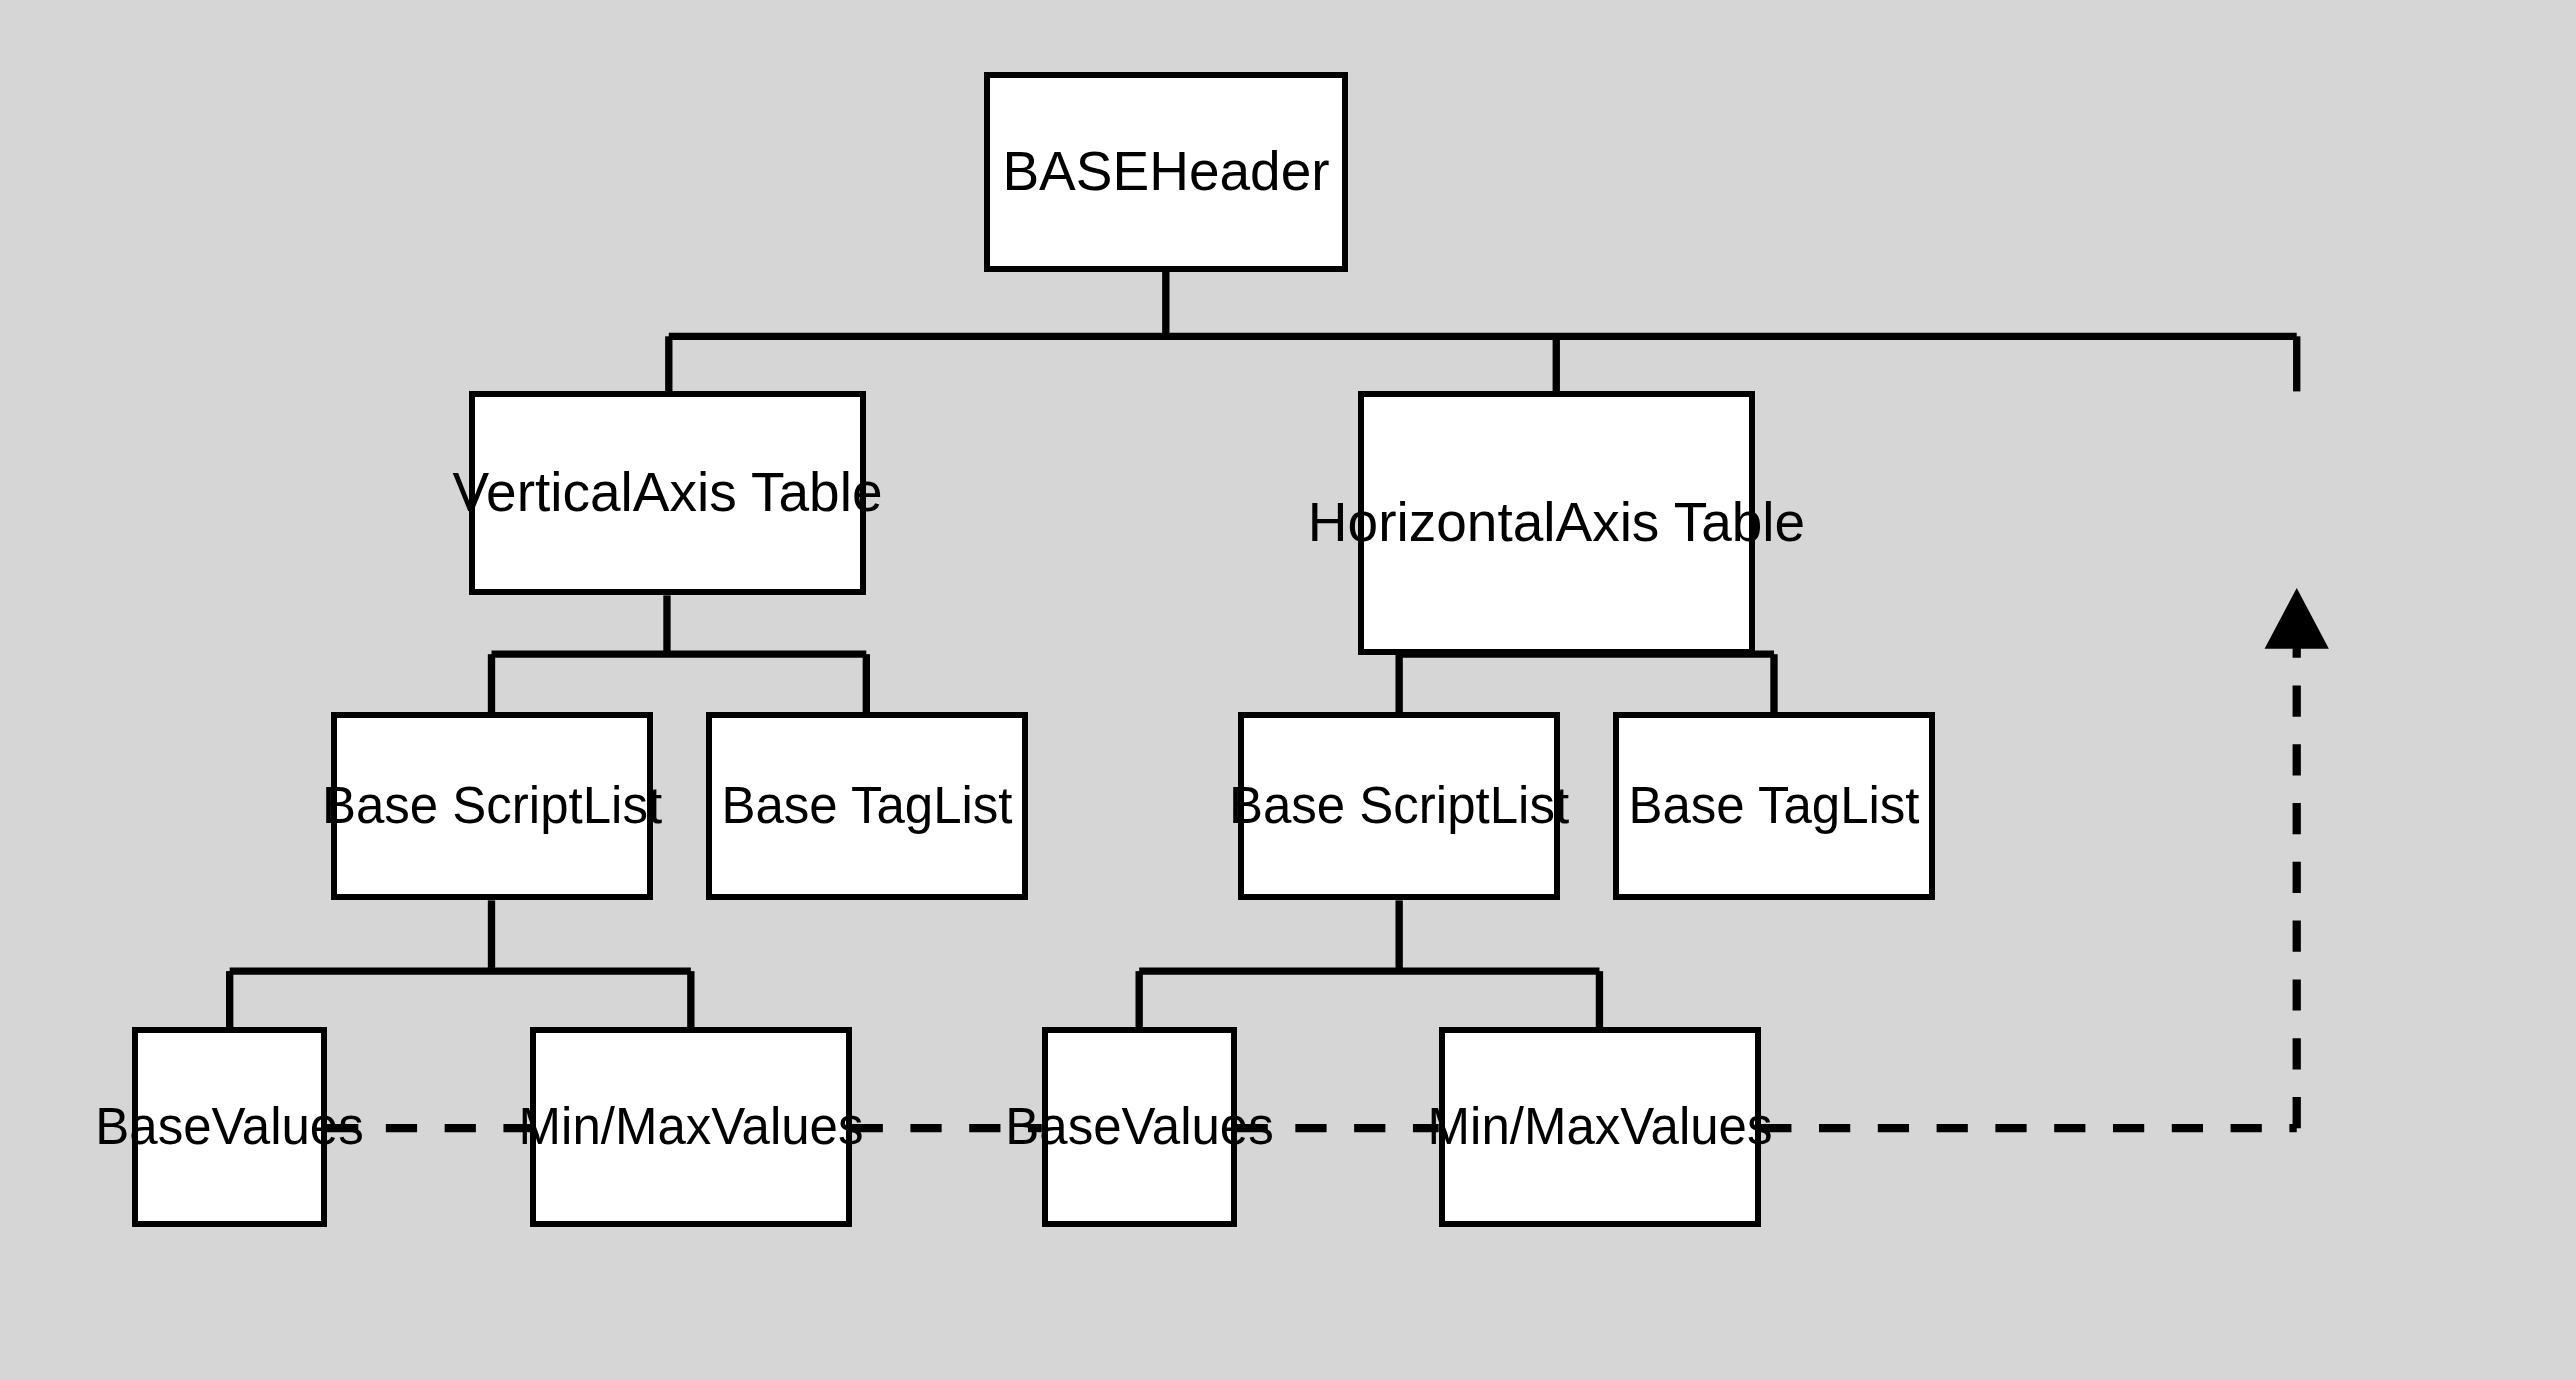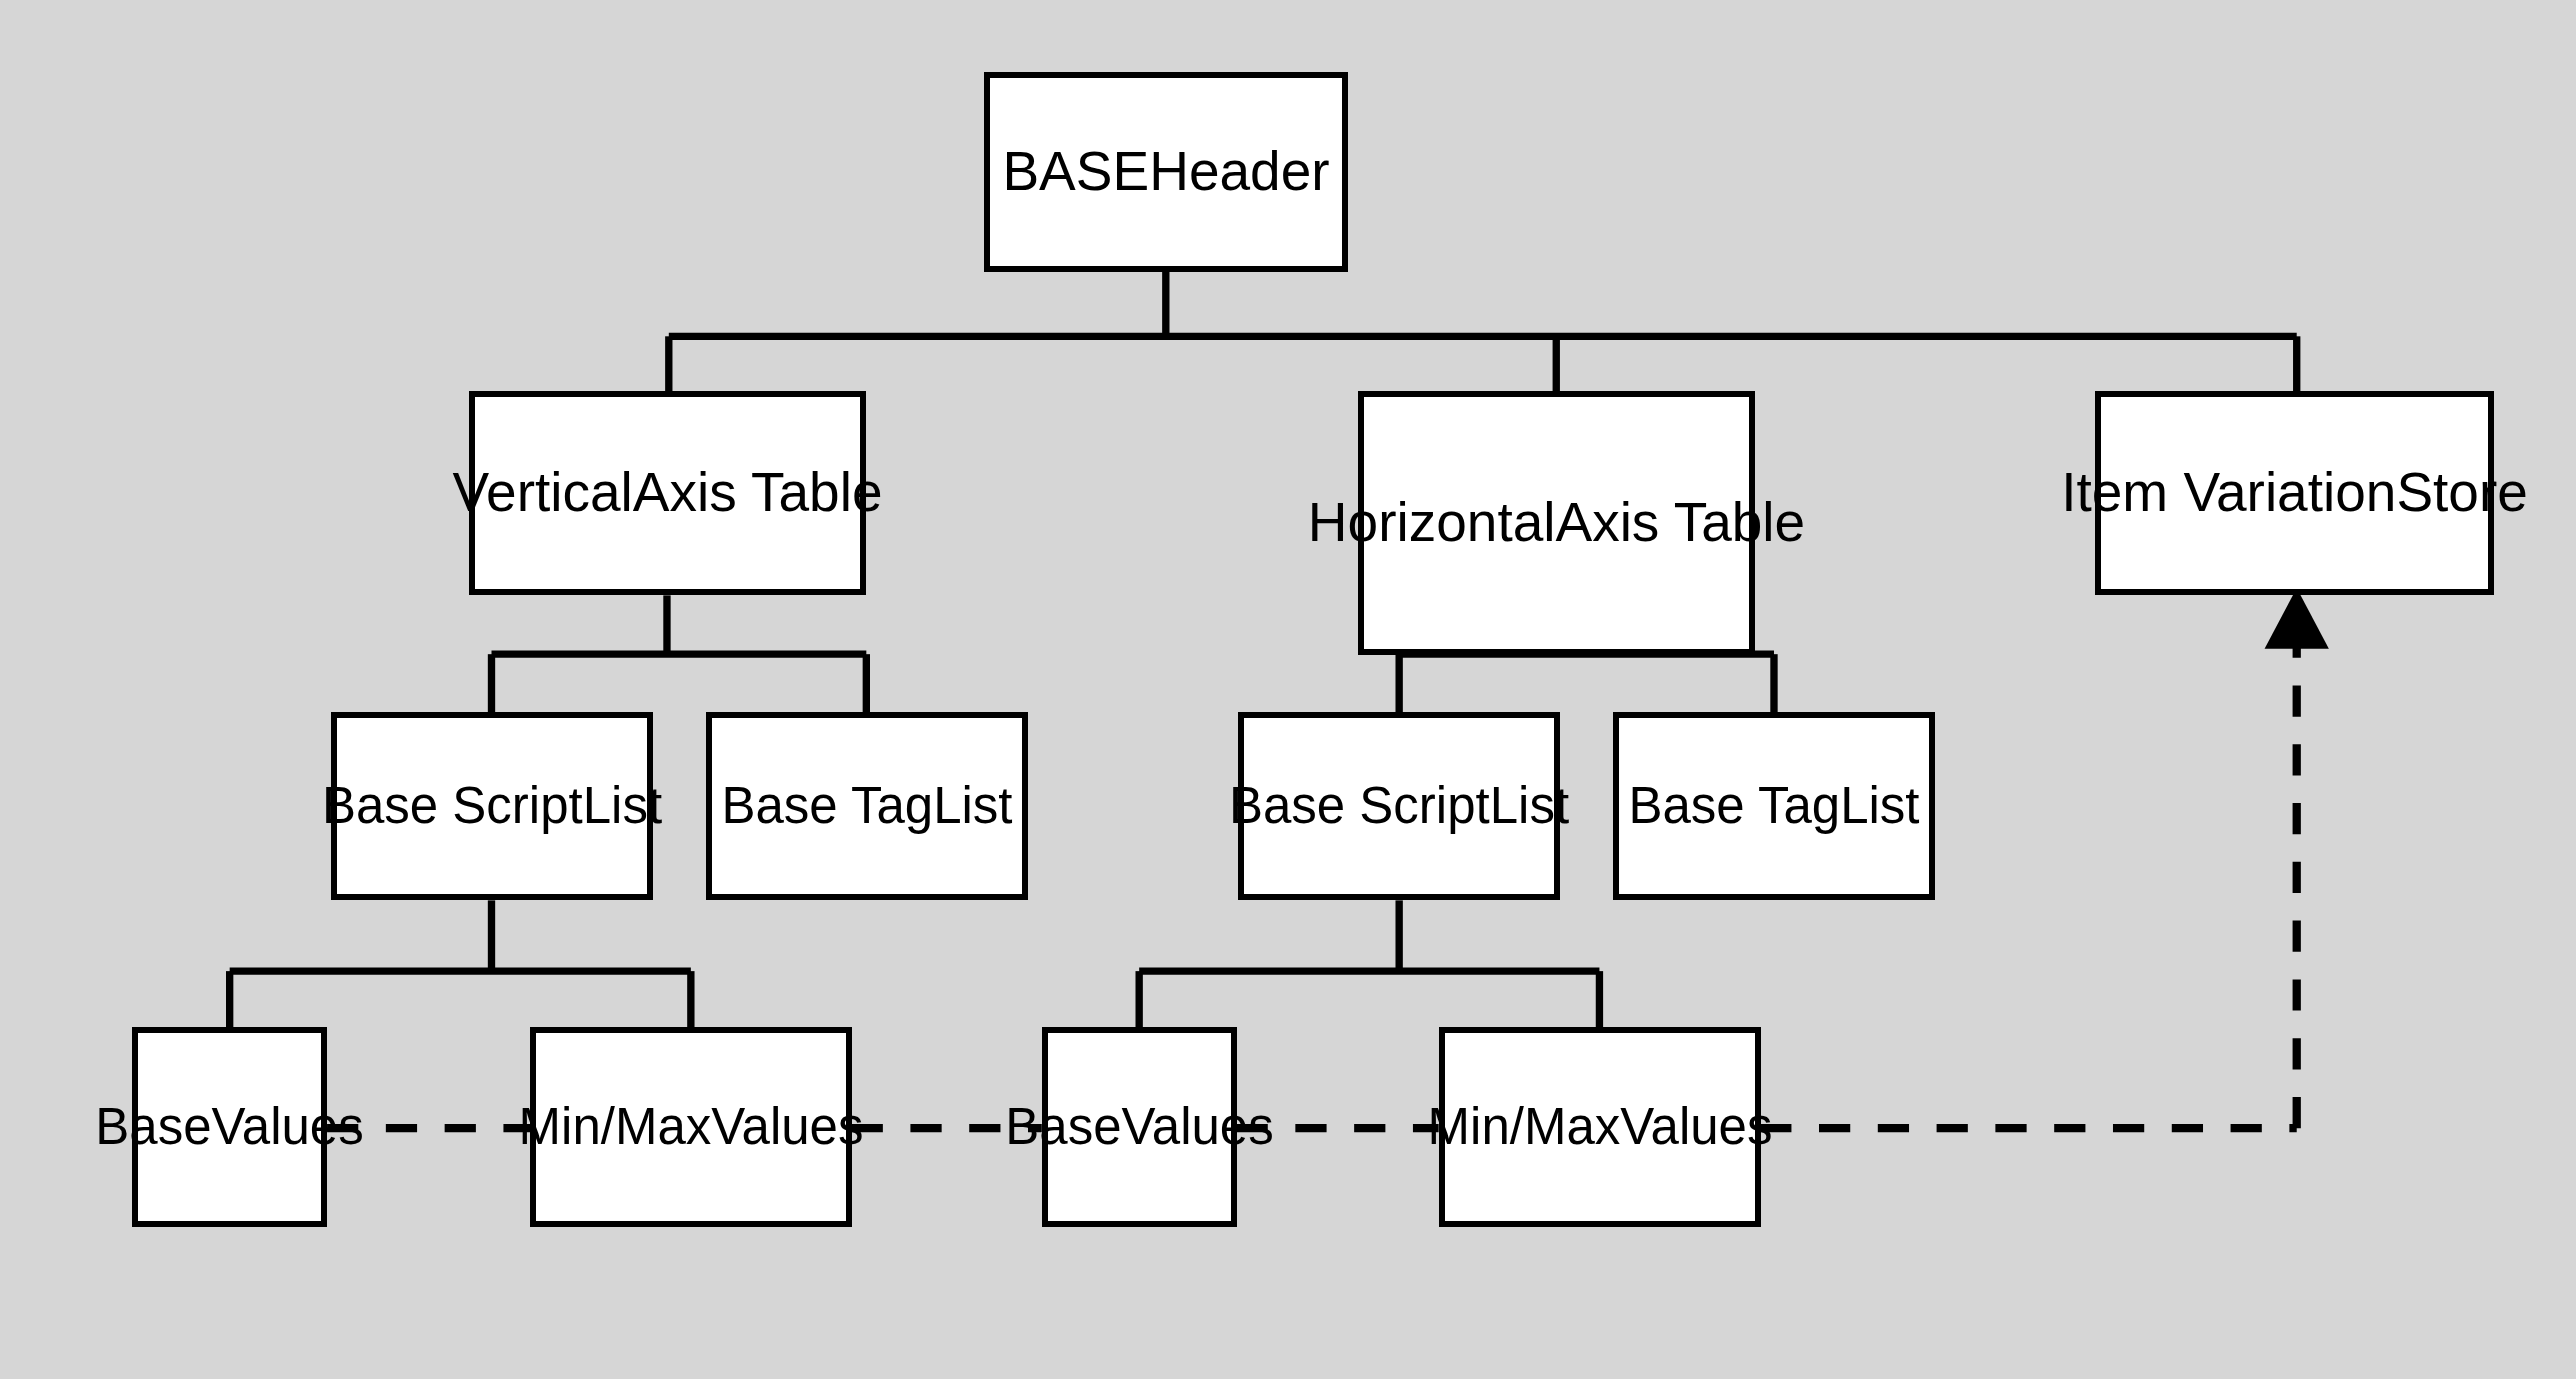--- a/index.html
+++ b/index.html
@@ -122,24 +122,20 @@
   <div class="node n-vertical-axis">
     <span class="ln">Vertical</span>
     <span class="ln">Axis Table</span>
   </div>
 
   <div class="node n-horizontal-axis">
     <span class="ln">Horizontal</span>
     <span class="ln">Axis Table</span>
   </div>
 
-  <div class="node n-item-variation">
-    <span class="ln">Item Variation</span>
-    <span class="ln">Store</span>
-  </div>
 
   <div class="node n-bsl-left">
     <span class="ln">Base Script</span>
     <span class="ln">List</span>
   </div>
 
   <div class="node n-btl-left">
     <span class="ln">Base Tag</span>
     <span class="ln">List</span>
   </div>

